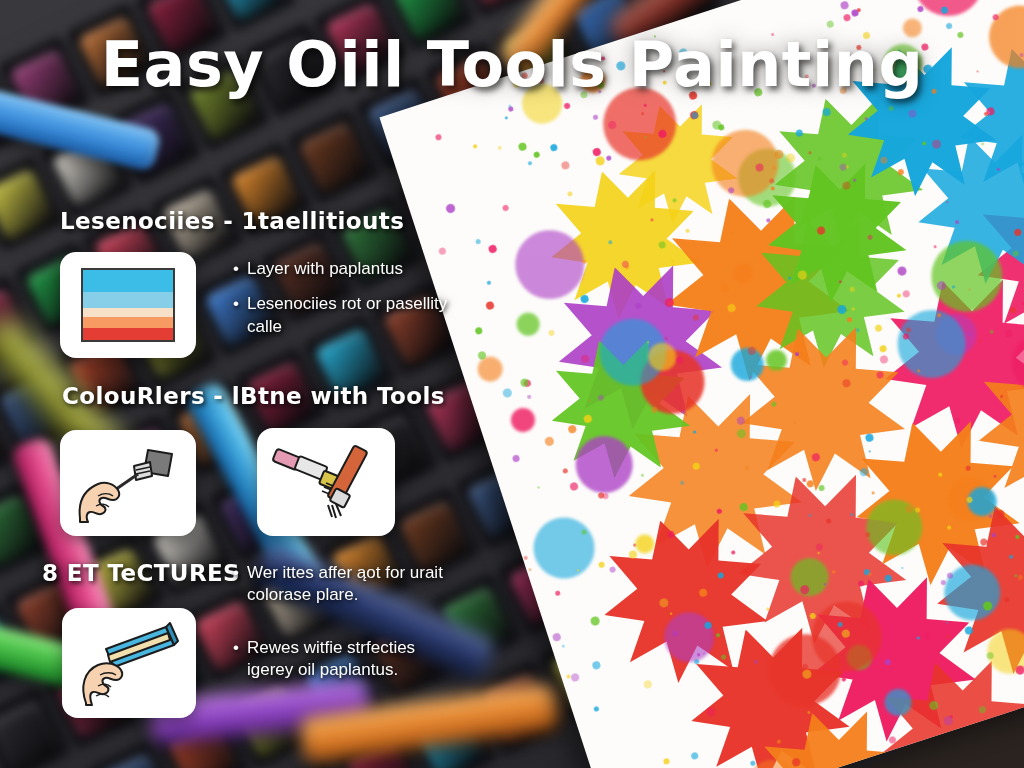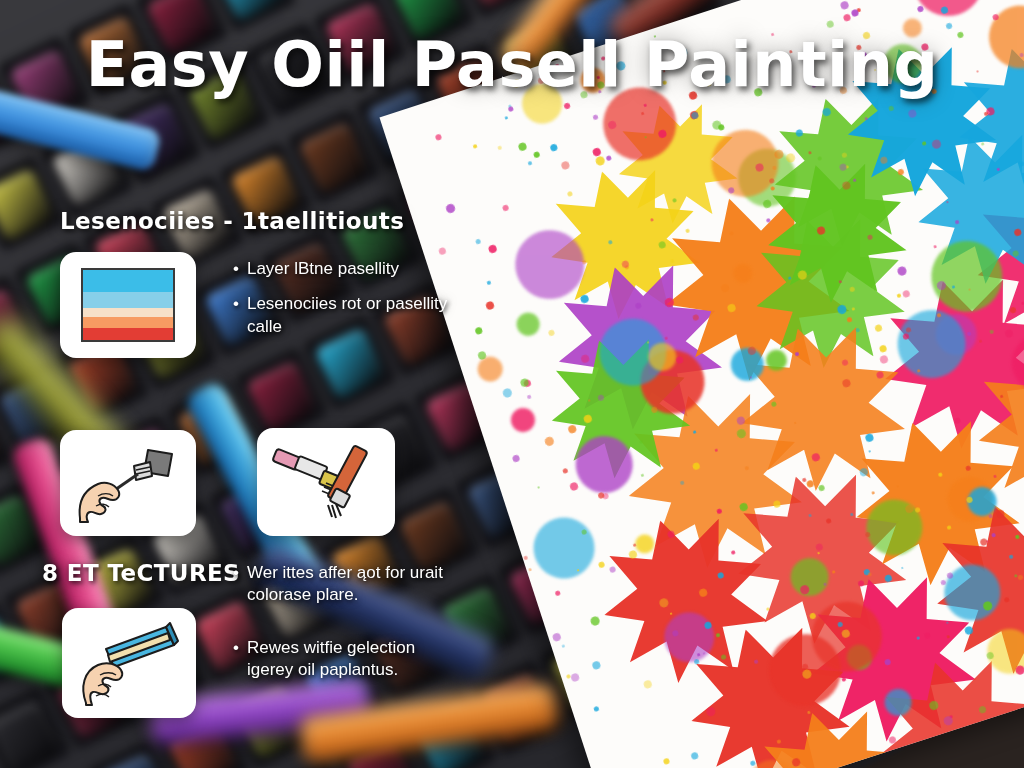--- a/index.html
+++ b/index.html
@@ -686,48 +686,49 @@
         <div class="dot" style="left:481px;top:44px;width:7px;height:7px;background:#ad3fc6;opacity:0.87;"></div>
         <div class="dot" style="left:431px;top:205px;width:3px;height:3px;background:#ad3fc6;opacity:0.68;"></div>
         <div class="dot" style="left:138px;top:420px;width:3px;height:3px;background:#62c521;opacity:0.49;"></div>
         <div class="dot" style="left:117px;top:289px;width:8px;height:8px;background:#ef1d63;opacity:0.41;"></div>
         <div class="dot" style="left:386px;top:297px;width:3px;height:3px;background:#ef1d63;opacity:0.59;"></div>
         <div class="dot" style="left:226px;top:205px;width:7px;height:7px;background:#62c521;opacity:0.56;"></div>
         <div class="dot" style="left:350px;top:745px;width:9px;height:9px;background:#ad3fc6;opacity:0.44;"></div>
       </div>
   </div>
 
-  <div class="title">Easy Oiil Pasell Painting</div>
+  <div class="title">Easy Oiil Tools Painting</div>
 
   <div class="section-head" style="left:60px;top:208px;">Lesenociies  - 1taellitiouts</div>
 
   <div class="card" style="left:60px;top:252px;width:136px;height:106px;">
     <span>
       <svg width="94" height="74" viewBox="0 0 94 74">
         <rect x="1" y="1" width="92" height="72" fill="#3bbde8" stroke="#3a3a3a" stroke-width="2"></rect>
         <rect x="2" y="24" width="90" height="16" fill="#87cfe9"></rect>
         <rect x="2" y="40" width="90" height="10" fill="#f7e0c8"></rect>
         <rect x="2" y="49" width="90" height="12" fill="#f79b62"></rect>
         <rect x="2" y="60" width="90" height="12" fill="#e33d34"></rect>
         <rect x="1" y="1" width="92" height="72" fill="none" stroke="#3a3a3a" stroke-width="2"></rect>
       </svg>
     </span>
   </div>
 
   <div class="bullets" style="left:233px;top:258px;">
     <div class="bullet">
       <span class="dotmark">•</span>
-      <span class="btxt">Layer lBtne pasellity</span>
+      <span class="btxt">Layer with paplantus</span>
     </div>
     <div class="bullet">
       <span class="dotmark">•</span>
       <span class="btxt">Lesenociies rot or pasellity calle</span>
     </div>
   </div>
 
+  <div class="section-head" style="left:62px;top:383px;">ColouRlers  - lBtne with Tools</div>
 
   <div class="card" style="left:60px;top:430px;width:136px;height:106px;">
     <span>
       <svg width="112" height="86" viewBox="0 0 112 86">
         <g stroke="#1c1c1c" stroke-width="2" stroke-linejoin="round">
           <path d="M76 10 L100 14 L96 36 L72 32 Z" fill="#7a7a7a"></path>
           <path d="M62 26 L78 22 L80 36 L64 40 Z" fill="#dcdcdc"></path>
           <path d="M64 30 L78 27 M64 34 L78 31" stroke="#1c1c1c" stroke-width="1.4" fill="none"></path>
           <path d="M40 52 L66 34" stroke="#2a2a2a" stroke-width="3" fill="none"></path>
           <path d="M8 78 C6 62 12 50 26 44 C34 41 42 44 46 50 C49 55 46 60 41 60 C36 60 34 57 30 58 C26 59 27 64 31 66 C35 68 34 73 29 74 C24 75 22 71 18 72 C14 73 14 78 16 82 L8 82 Z" fill="#f6d2b0"></path>
@@ -772,17 +773,17 @@
     </span>
   </div>
 
   <div class="bullets" style="left:233px;top:562px;">
     <div class="bullet" style="margin-bottom:30px;">
       <span class="dotmark">•</span>
       <span class="btxt">Wer ittes affer ąot for urait colorase plare.</span>
     </div>
     <div class="bullet">
       <span class="dotmark">•</span>
-      <span class="btxt">Rewes witfie gelection igerey oil paplantus.</span>
+      <span class="btxt">Rewes witfie strfecties igerey oil paplantus.</span>
     </div>
   </div>
 
 </div>
 
 </body></html>

